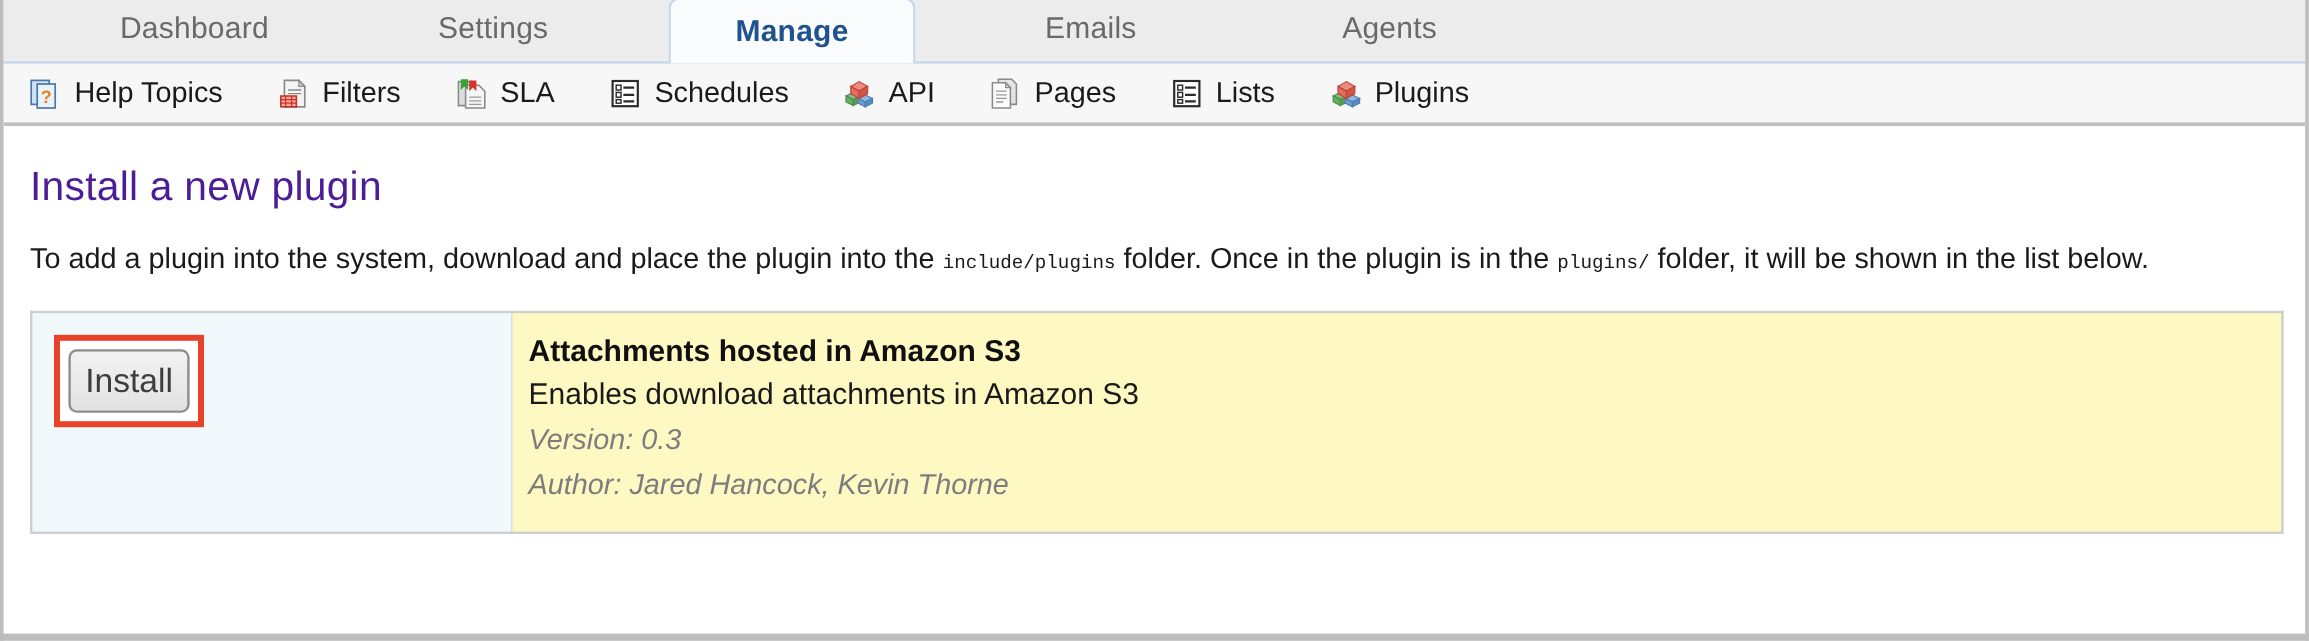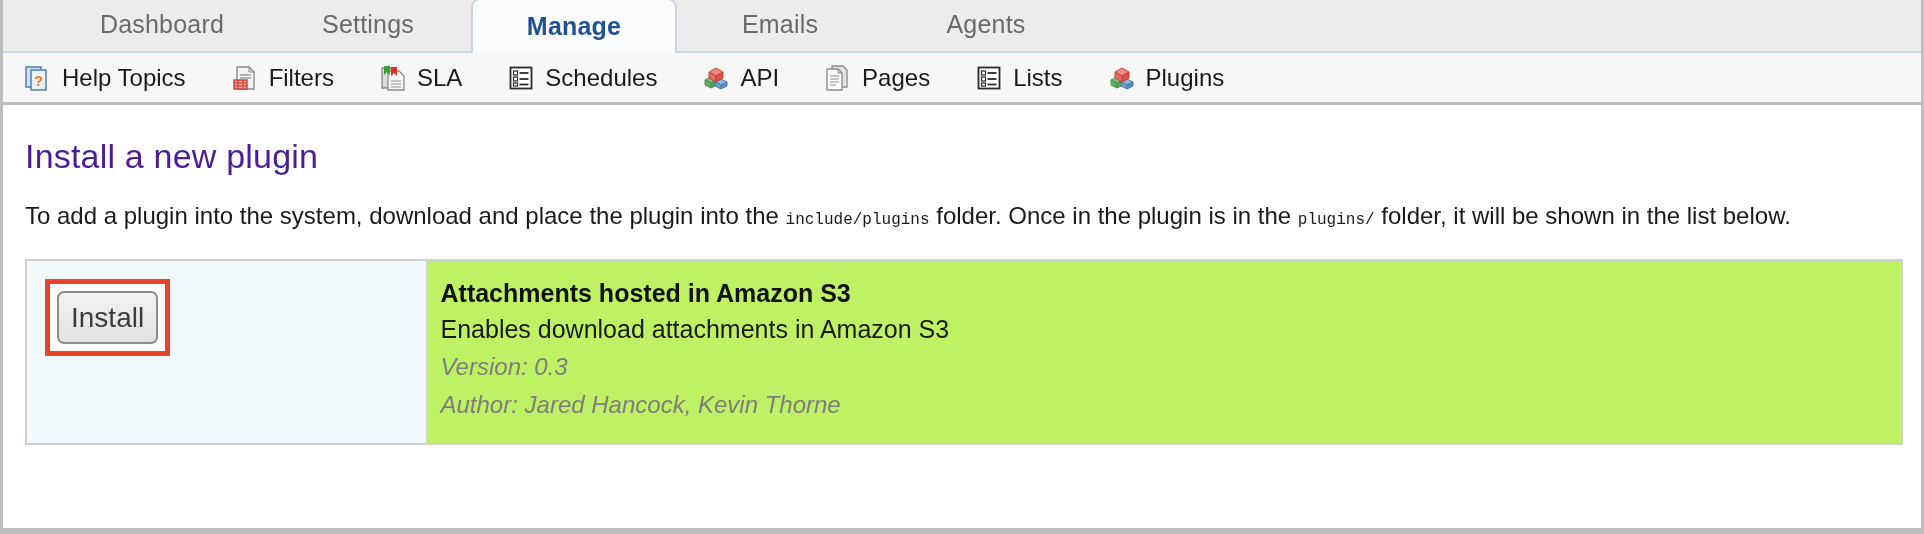--- a/index.html
+++ b/index.html
@@ -28,20 +28,21 @@
 
   
   #tabbar {
     position: relative;
     height: 53px;
     background: #ececec;
     border-bottom: 2px solid #c6d7e8;
     display: flex;
     align-items: flex-end;
     padding-left: 56px;
+    gap: 43px;
   }
   .tab {
     position: relative;
     height: 53px;
     min-width: 206px;
     display: flex;
     align-items: center;
     justify-content: center;
     font-size: 25px;
     color: #6a6a6a;
@@ -148,21 +149,21 @@
     color: #3d3d3d;
     background: linear-gradient(#f2f2f2, #e2e2e2);
     border: 2px solid #8d8d8d;
     border-radius: 7px;
     padding: 7px 12px;
     line-height: 1.25;
     cursor: pointer;
   }
   td.cell-info {
     padding: 16px 0 22px 14px;
-    background: #bef264;
+    background: #fef9c3;
   }
   .pl-title {
     font-size: 25px;
     font-weight: bold;
     color: #101010;
     line-height: 1.3;
   }
   .pl-desc {
     font-size: 25px;
     color: #1a1a1a;

